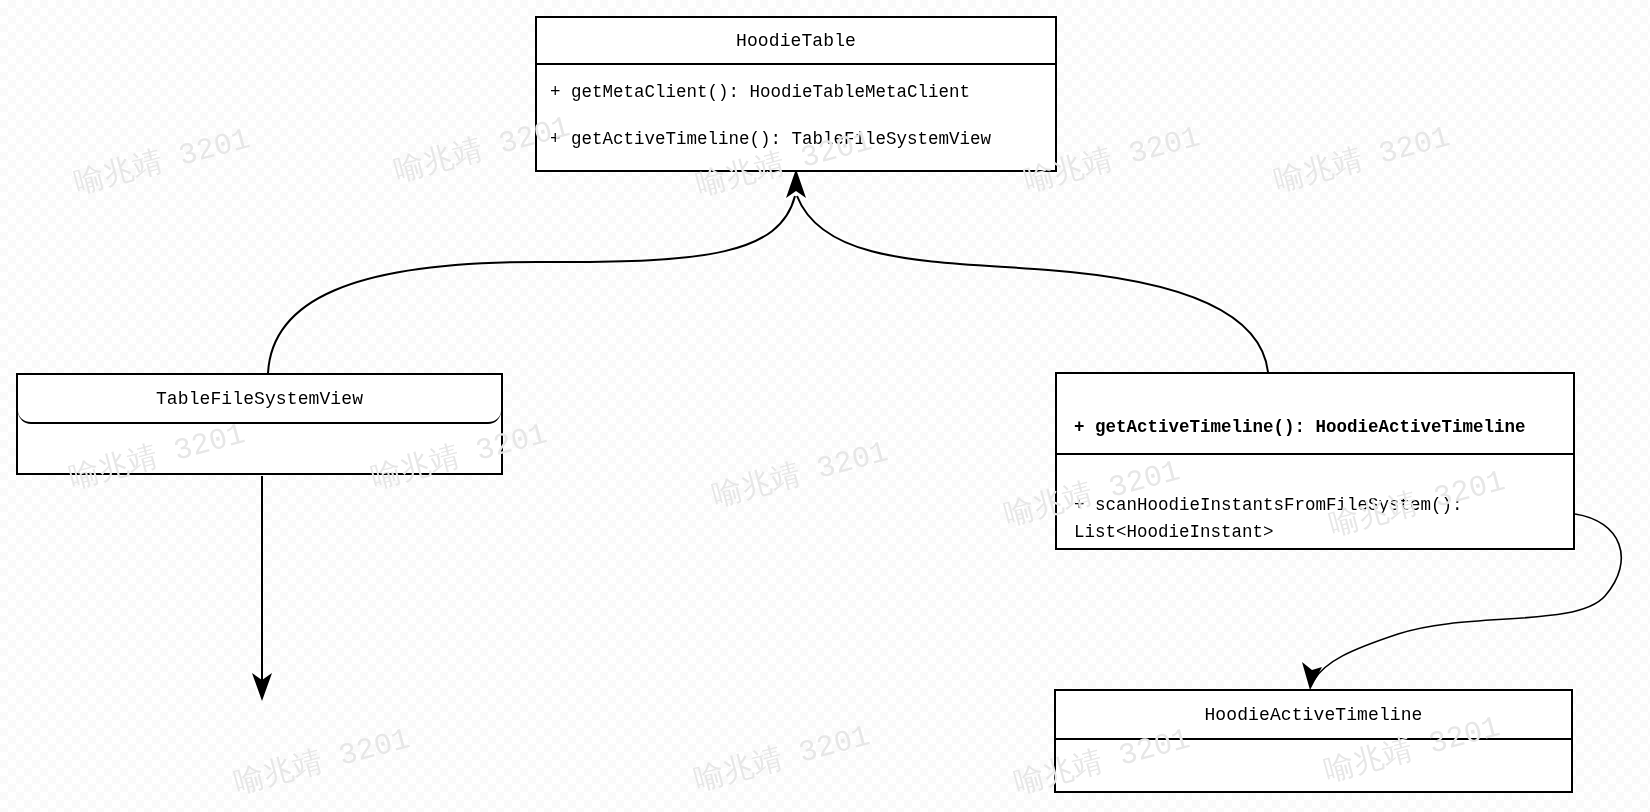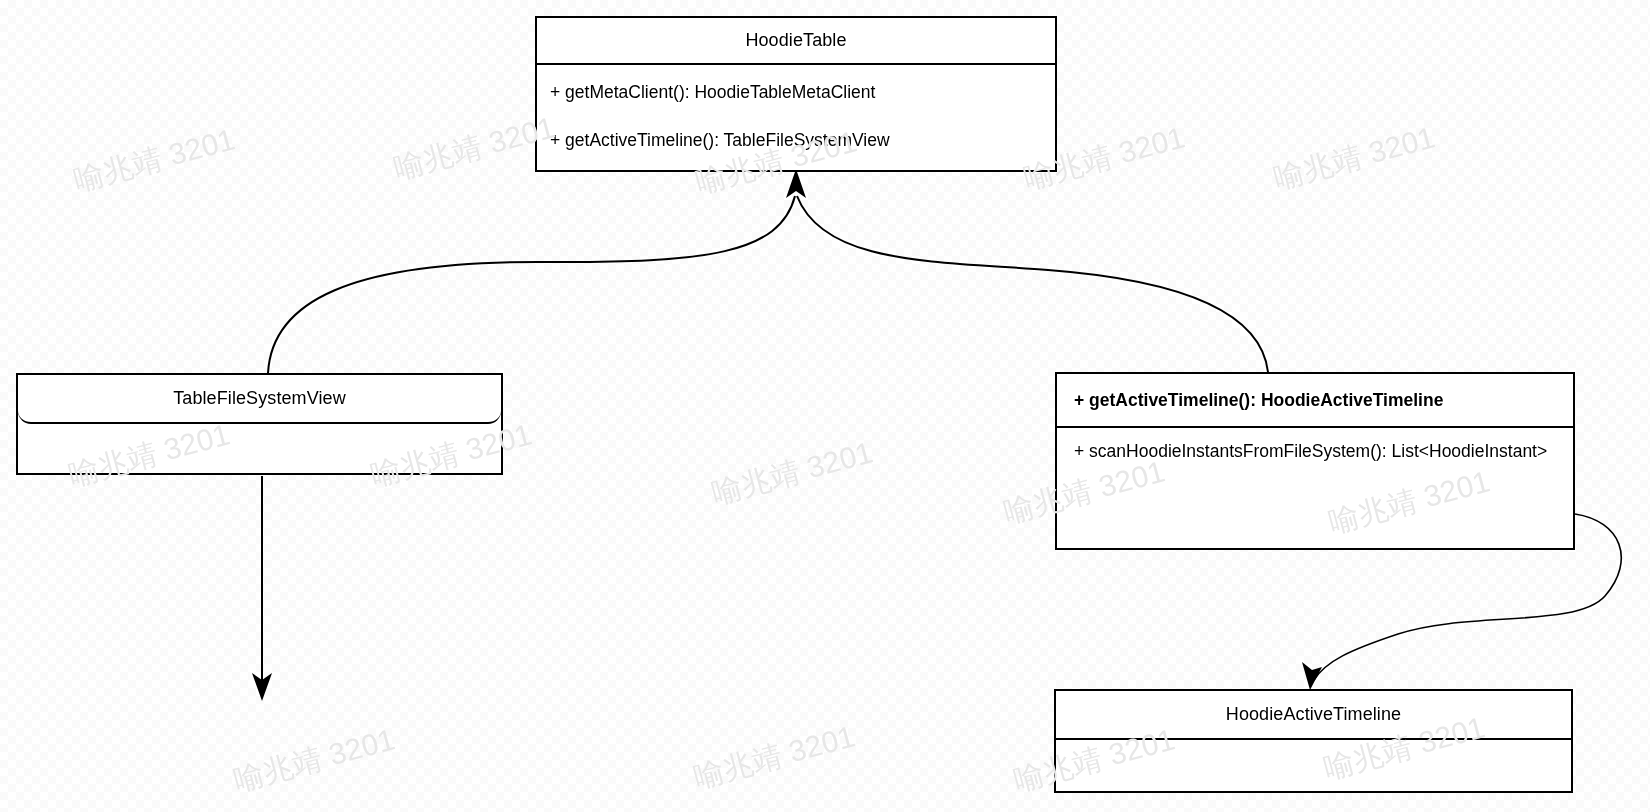--- a/index.html
+++ b/index.html
@@ -1,37 +1,37 @@
 <!DOCTYPE html>
 <html><head>
 <meta charset="utf-8">
 <style>
   html,body{margin:0;padding:0;background:#fff;}
   .canvas{
     position:relative;width:1650px;height:812px;overflow:hidden;
-    font-family:Liberation Sans, sans-serif;color:#000;
+    font-family:Liberation Mono, monospace;color:#000;
     background-color:#ffffff;
     background-image:
       linear-gradient(45deg,#fafafa 25%,transparent 25%,transparent 75%,#fafafa 75%),
       linear-gradient(45deg,#fafafa 25%,transparent 25%,transparent 75%,#fafafa 75%);
     background-size:16px 16px;
     background-position:0 0,8px 8px;
   }
   .edges{position:absolute;left:0;top:0;width:1650px;height:812px;z-index:1;}
   .uml-class{
     position:absolute;box-sizing:border-box;border:2px solid #000;background:#fff;z-index:2;
   }
   .uml-title{
     box-sizing:border-box;border-bottom:2px solid #000;
     display:flex;align-items:center;justify-content:center;
     font-size:18px;letter-spacing:0.1px;
   }
   .uml-members{box-sizing:border-box;font-size:17.5px;}
   .uml-method{white-space:nowrap;}
-  .uml-comp{box-sizing:border-box;}
+  .uml-comp{box-sizing:border-box;margin-top:27px;}
   .divider{border-bottom:2px solid #000;}
   .watermark{
     position:absolute;z-index:3;pointer-events:none;
     color:#e7e7e7;font-size:30px;white-space:nowrap;
     transform:rotate(-15deg);transform-origin:center;
   }
 </style>
 </head>
 <body>
 

